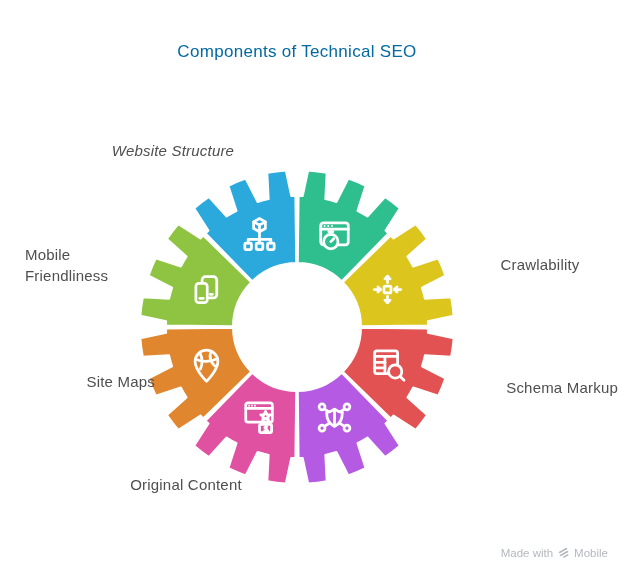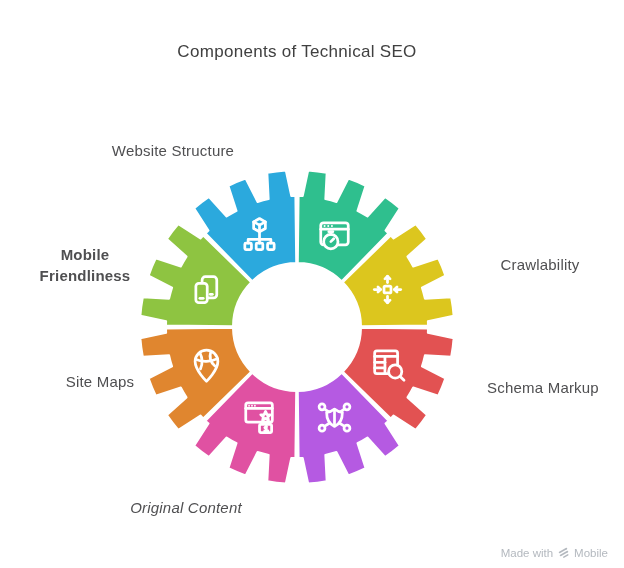--- a/index.html
+++ b/index.html
@@ -1,29 +1,29 @@
 <!DOCTYPE html>
 <html><head>
 <meta charset="utf-8">
 <style>
   html,body{margin:0;padding:0;background:#ffffff;}
   body{font-family:"Liberation Sans", sans-serif;}
   .canvas{position:relative;width:624px;height:568px;background:#ffffff;overflow:hidden;}
   .title{position:absolute;top:42px;left:0;width:594px;text-align:center;
-         font-size:17px;color:#404040;letter-spacing:.3px;}
+         font-size:17px;color:#0369a1;letter-spacing:.3px;}
   .gear-svg{position:absolute;left:0;top:0;}
   .seg-label{position:absolute;font-size:15px;color:#4f4f51;letter-spacing:.2px;line-height:21px;}
-  .lbl-website-structure{top:140px;left:83px;width:180px;text-align:center;}
+  .lbl-website-structure{top:140px;left:83px;width:180px;text-align:center;font-style:italic;}
   .lbl-page-speed{top:140px;left:307px;width:180px;text-align:center;}
   .lbl-crawlability{top:254px;left:465px;width:150px;text-align:center;}
-  .lbl-schema-markup{top:377px;left:468px;width:150px;text-align:center;}
+  .lbl-schema-markup{top:377px;left:468px;width:150px;text-align:right;}
   .lbl-secure-hosting{top:497px;left:324px;width:180px;text-align:center;}
-  .lbl-original-content{top:497px;left:96px;width:180px;text-align:center;font-style:italic;}
-  .lbl-site-maps{top:371px;left:45px;width:110px;text-align:center;}
-  .lbl-mobile-friendliness{top:244px;right:479px;width:120px;text-align:center;font-weight:bold;}
+  .lbl-original-content{top:474px;left:96px;width:180px;text-align:center;}
+  .lbl-site-maps{top:371px;left:45px;width:110px;text-align:right;}
+  .lbl-mobile-friendliness{top:244px;right:479px;width:120px;text-align:left;}
   .watermark{position:absolute;right:16px;bottom:9px;display:flex;align-items:center;gap:4px;
              font-size:11.5px;color:#b4b9bf;text-decoration:none;cursor:pointer;margin-top:16px;}
   .watermark svg{display:block;}
 </style>
 </head>
 <body>
 
 <div class="canvas">
 
   <div class="title">Components of Technical SEO</div>

